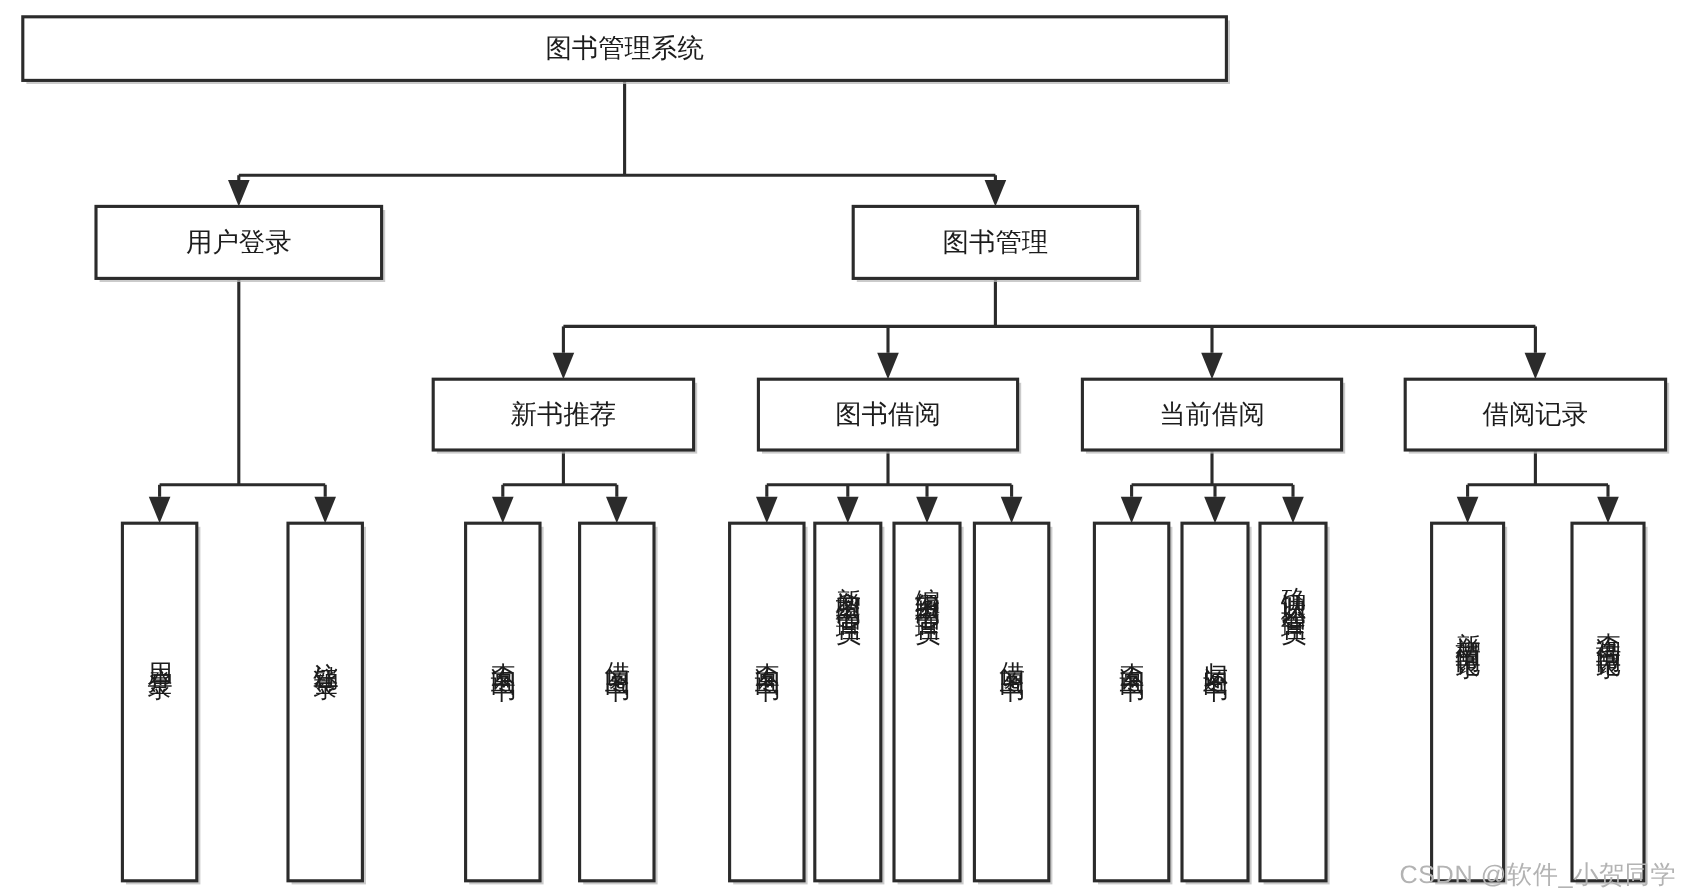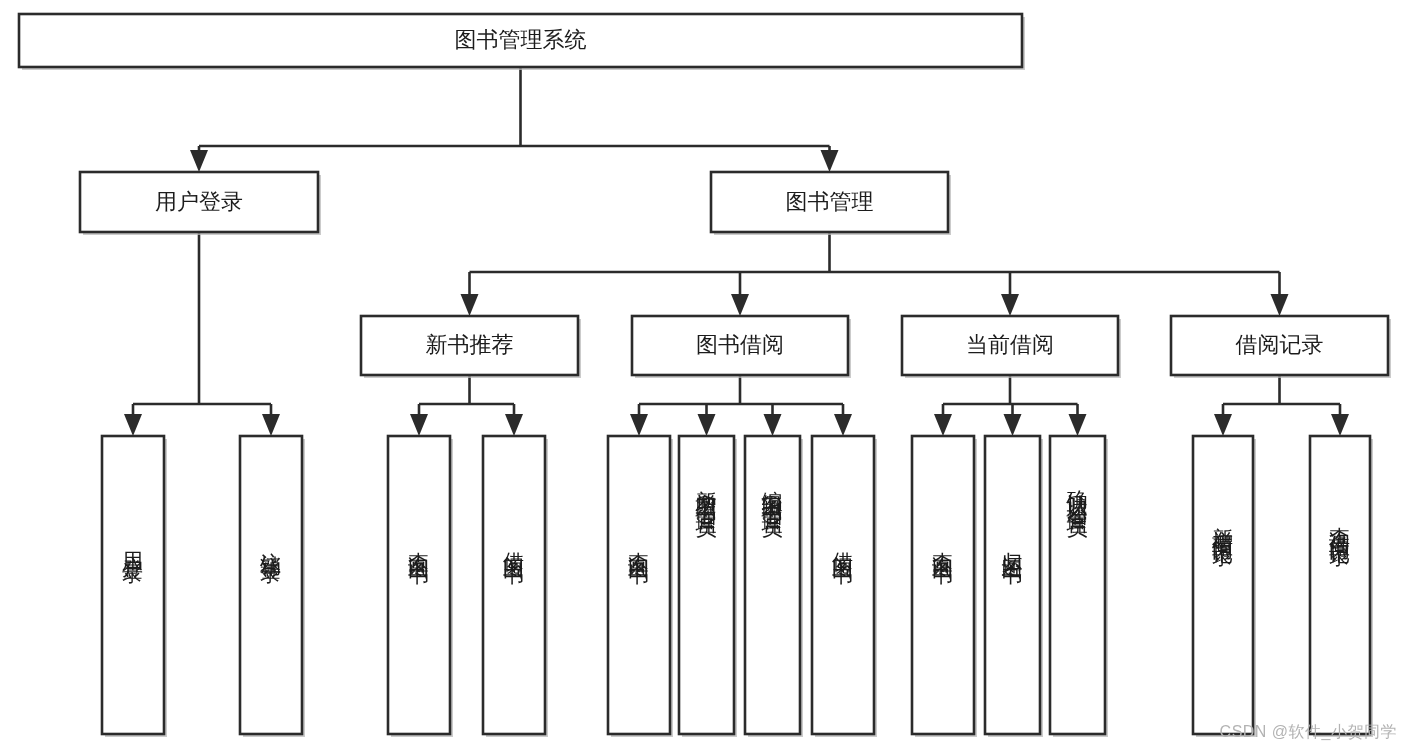--- a/index.html
+++ b/index.html
@@ -63,21 +63,21 @@
     line-height: 1;
     letter-spacing: 4px;
     color: #1c1c1c;
     white-space: nowrap;
   }
   #watermark {
     position: absolute;
     right: 8px;
     bottom: 4px;
     font-family: "Liberation Sans", "DejaVu Sans", sans-serif;
-    font-size: 16px;
+    font-size: 21px;
     color: #b3b3b3;
     letter-spacing: 0.5px;
     white-space: nowrap;
   }
 </style>
 </head>
 <body>
 
 <svg id="diagram" viewBox="0 0 1405 747">
   <g id="connectors">

